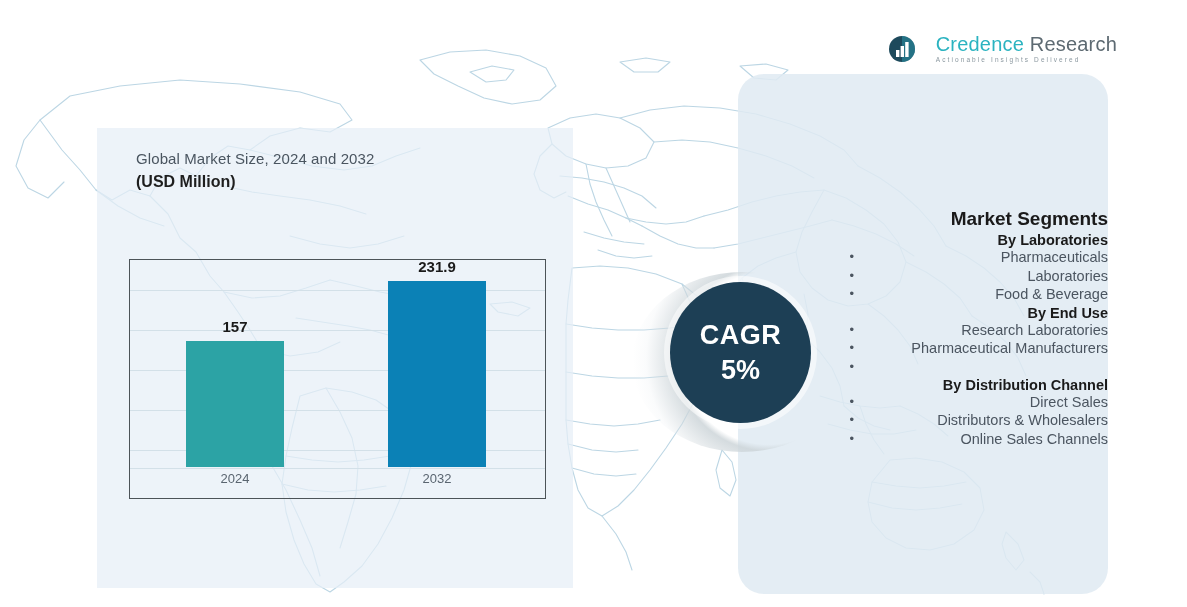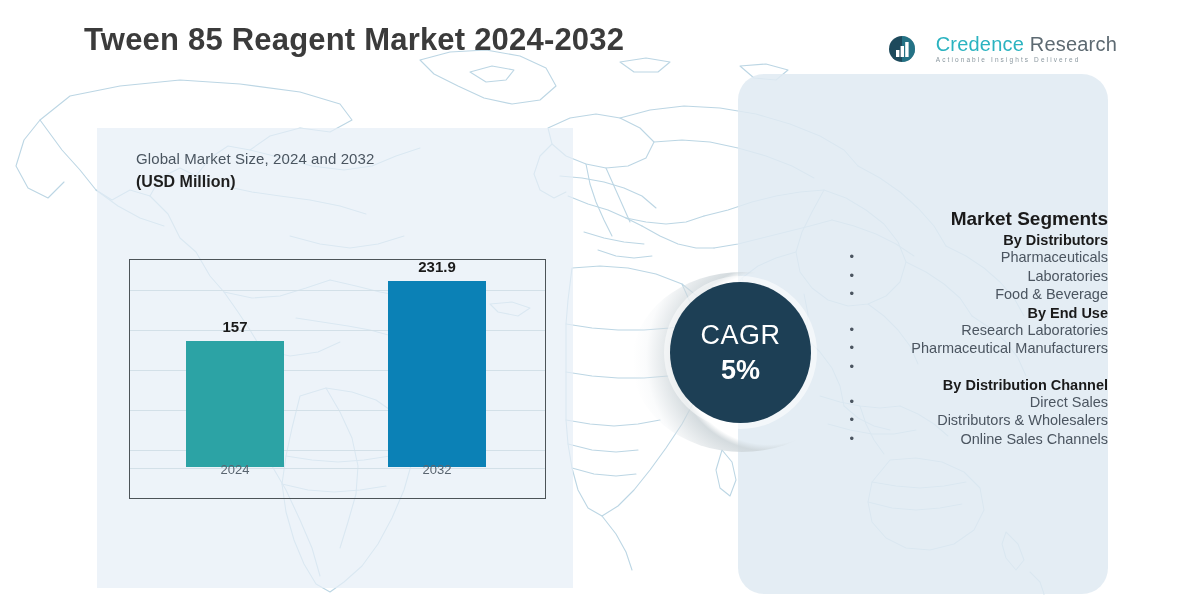--- a/index.html
+++ b/index.html
@@ -131,21 +131,21 @@
     color: #1a1a1a;
   }
   .val-2024 { left: 56px;  width: 98px;  bottom: 108px; }
   .val-2032 { left: 258px; width: 98px;  bottom: 180px; }
 
   .bar-label {
     position: absolute;
     text-align: center;
     font-size: 13px;
     color: #5a6570;
-    bottom: 21px;
+    bottom: 12px;
   }
   .lab-2024 { left: 46px;  width: 118px; }
   .lab-2032 { left: 248px; width: 118px; }
 
   
   .cagr-halo {
     position: absolute;
     left: 632px; top: 272px;
     width: 220px; height: 180px;
     border-radius: 50%;
@@ -160,21 +160,21 @@
     background: #1d3f55;
     color: #ffffff;
     display: flex;
     flex-direction: column;
     align-items: center;
     justify-content: center;
     box-shadow: 0 0 0 6px rgba(255,255,255,.55);
   }
   .cagr-circle .cagr-word {
     font-size: 27px;
-    font-weight: 400;
+    font-weight: 700;
     letter-spacing: .5px;
     line-height: 1;
   }
   .cagr-circle .cagr-num {
     font-size: 27px;
     font-weight: 700;
     line-height: 1;
     margin-top: 8px;
   }
 
@@ -299,21 +299,20 @@
         <path d="M470 72 L492 66 L514 70 L506 80 L486 82 Z"></path>
         <path d="M620 62 L646 58 L670 62 L658 72 L634 72 Z"></path>
         <path d="M740 66 L766 64 L788 70 L776 80 L754 78 Z"></path>
       </g>
     </svg>
   </div>
 
   <div class="left-panel"></div>
   <div class="right-panel"></div>
 
-  <div class="title">Tween 85 Reagent Market  2024-2032</div>
 
   <div class="logo">
     <span class="logo-mark">
       <svg viewBox="0 0 28 28" xmlns="http://www.w3.org/2000/svg">
         <circle cx="14" cy="14" r="13" fill="#1d4a5c"></circle>
         <path d="M14 1 A13 13 0 0 1 14 27 Z" fill="#2a93a8" opacity=".55"></path>
         <rect x="8" y="15" width="3.4" height="7" fill="#ffffff"></rect>
         <rect x="12.6" y="11" width="3.4" height="11" fill="#ffffff"></rect>
         <rect x="17.2" y="7" width="3.4" height="15" fill="#ffffff"></rect>
       </svg>
@@ -349,21 +348,21 @@
 
   <div class="cagr-halo"></div>
   <div class="cagr-circle">
     <div class="cagr-word">CAGR</div>
     <div class="cagr-num">5%</div>
   </div>
 
   <div class="segments">
     <div class="seg-title">Market Segments</div>
 
-    <div class="seg-group-title">By Distributors</div>
+    <div class="seg-group-title">By Laboratories</div>
     <div class="seg-item">
       <span class="seg-bullet">•</span>
       <span class="seg-text">Pharmaceuticals</span>
     </div>
     <div class="seg-item">
       <span class="seg-bullet">•</span>
       <span class="seg-text">Laboratories</span>
     </div>
     <div class="seg-item">
       <span class="seg-bullet">•</span>

